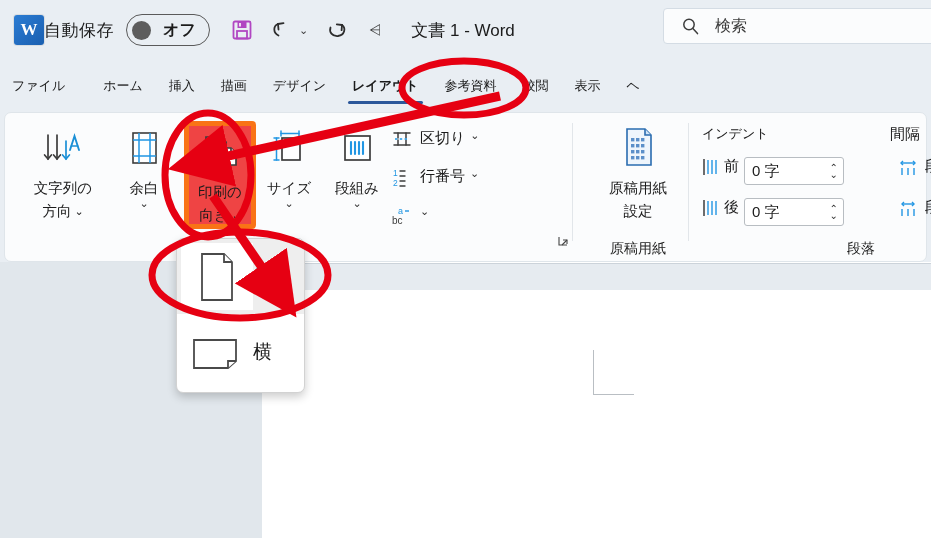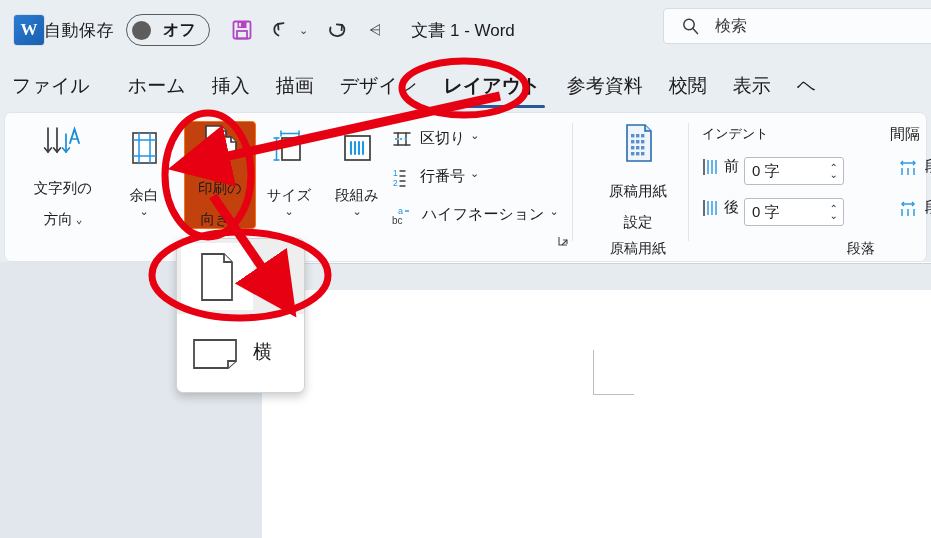--- a/index.html
+++ b/index.html
@@ -52,21 +52,21 @@
   }
   .searchbox .sicon{margin-left:17px;display:flex;}
   .searchbox .sph{margin-left:15px;font-size:16px;color:#3d3d3d;}
 
   
   .tabstrip{
     position:absolute;left:0;top:60px;width:931px;height:52px;
     background:#e9eef3;display:flex;align-items:center;
   }
   .tab{
-    font-size:19px;color:#1b1b1b;white-space:nowrap;
+    font-size:13px;color:#1b1b1b;white-space:nowrap;
     padding:4px 2px;position:relative;
   }
   .tab.active{font-weight:bold;}
   .tab.active .underline{
     position:absolute;left:-2px;right:-2px;bottom:-5px;height:3px;background:#2b579a;border-radius:2px;
   }
 
   
   .ribbon{
     position:absolute;left:4px;top:112px;width:923px;height:150px;
@@ -75,24 +75,24 @@
   }
   .rb-sep{position:absolute;top:10px;width:1px;height:118px;background:#e2e6ea;}
 
   .bigbtn{
     position:absolute;top:8px;width:72px;height:108px;
     display:flex;flex-direction:column;align-items:center;
     border-radius:4px;box-sizing:border-box;
   }
   .bigbtn .ic{height:50px;display:flex;align-items:flex-end;justify-content:center;padding-bottom:3px;}
   .bigbtn .lb{
-    font-size:14.5px;color:#1b1b1b;text-align:right;line-height:1.18;margin-top:14px;font-family:Liberation Mono, monospace;
+    font-size:14.5px;color:#1b1b1b;text-align:right;line-height:1.18;margin-top:6px;
   }
   .bigbtn .cv{font-size:11px;color:#333;line-height:1;margin-top:1px;}
-  .bigbtn.pressed{background:#c2410c;border:1px solid #f97316;}
+  .bigbtn.pressed{background:#ef4444;border:5px solid #f97316;}
 
   .smallrow{
     position:absolute;display:flex;align-items:flex-start;
   }
   .smallrow .sl{font-size:15px;color:#1b1b1b;margin-left:7px;white-space:nowrap;}
   .smallrow .sc{font-size:11px;color:#333;margin-left:5px;}
 
   .grp-label{
     position:absolute;font-size:14px;color:#1b1b1b;text-align:center;white-space:nowrap;
   }
@@ -332,21 +332,20 @@
       <span class="sl">行番号</span>
       <span class="sc">⌄</span>
     </div>
 
     <div class="smallrow" style="left:386px;top:92px;">
       <svg width="24" height="22" viewBox="0 0 24 22" fill="none">
         <text x="7" y="9" font-size="9" fill="#2196e3" font-family="Liberation Sans">a</text>
         <line x1="14" y1="6" x2="18" y2="6" stroke="#2196e3" stroke-width="1.4"></line>
         <text x="1" y="19" font-size="10" fill="#3c3c3c" font-family="Liberation Sans">bc</text>
       </svg>
-      <span class="sl">ハイフネーション</span>
       <span class="sc">⌄</span>
     </div>
 
     <div class="grp-label" style="left:200px;top:127px;">定</div>
     <div class="dlg-launch" style="left:552px;top:122px;">
       <svg width="12" height="12" viewBox="0 0 12 12" fill="none" stroke="#444" stroke-width="1.1">
         <path d="M2 2 V10 H10"></path>
           <path d="M5 10 L10 5"></path>
           <path d="M10 9 V5 H6"></path>
       </svg>

